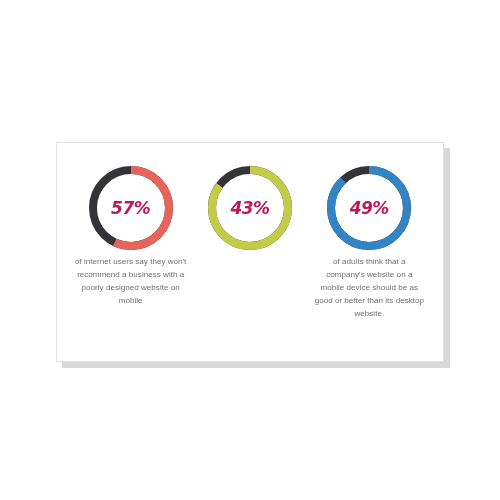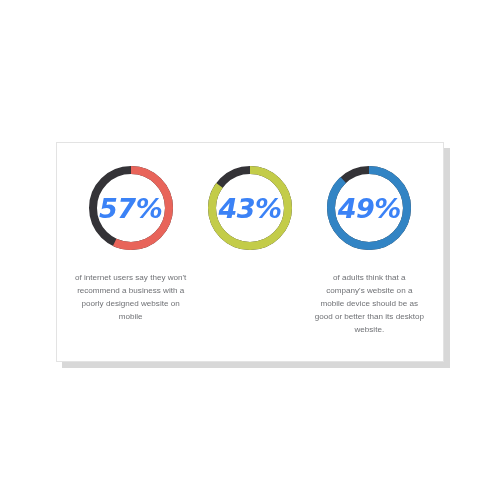--- a/index.html
+++ b/index.html
@@ -64,31 +64,30 @@
     top: 0;
     width: 94px;
     height: 94px;
     transform: rotate(-90deg);
   }
 
   .donut-value {
     position: relative;
     z-index: 2;
     font-family: "DejaVu Sans", sans-serif;
-    font-size: 27px;
+    font-size: 17px;
     font-weight: bold;
     font-style: italic;
-    color: #3b82f6;
+    color: #be185d;
     letter-spacing: -0.5px;
     line-height: 1;
   }
 
   
   .stat-caption {
-    margin-top: 16px;
     font-family: "Liberation Sans", sans-serif;
     font-size: 8.1px;
     line-height: 1.62;
     color: #6f7175;
     text-align: center;
     max-width: 112px;
   }
 </style>
 </head>
 <body>

